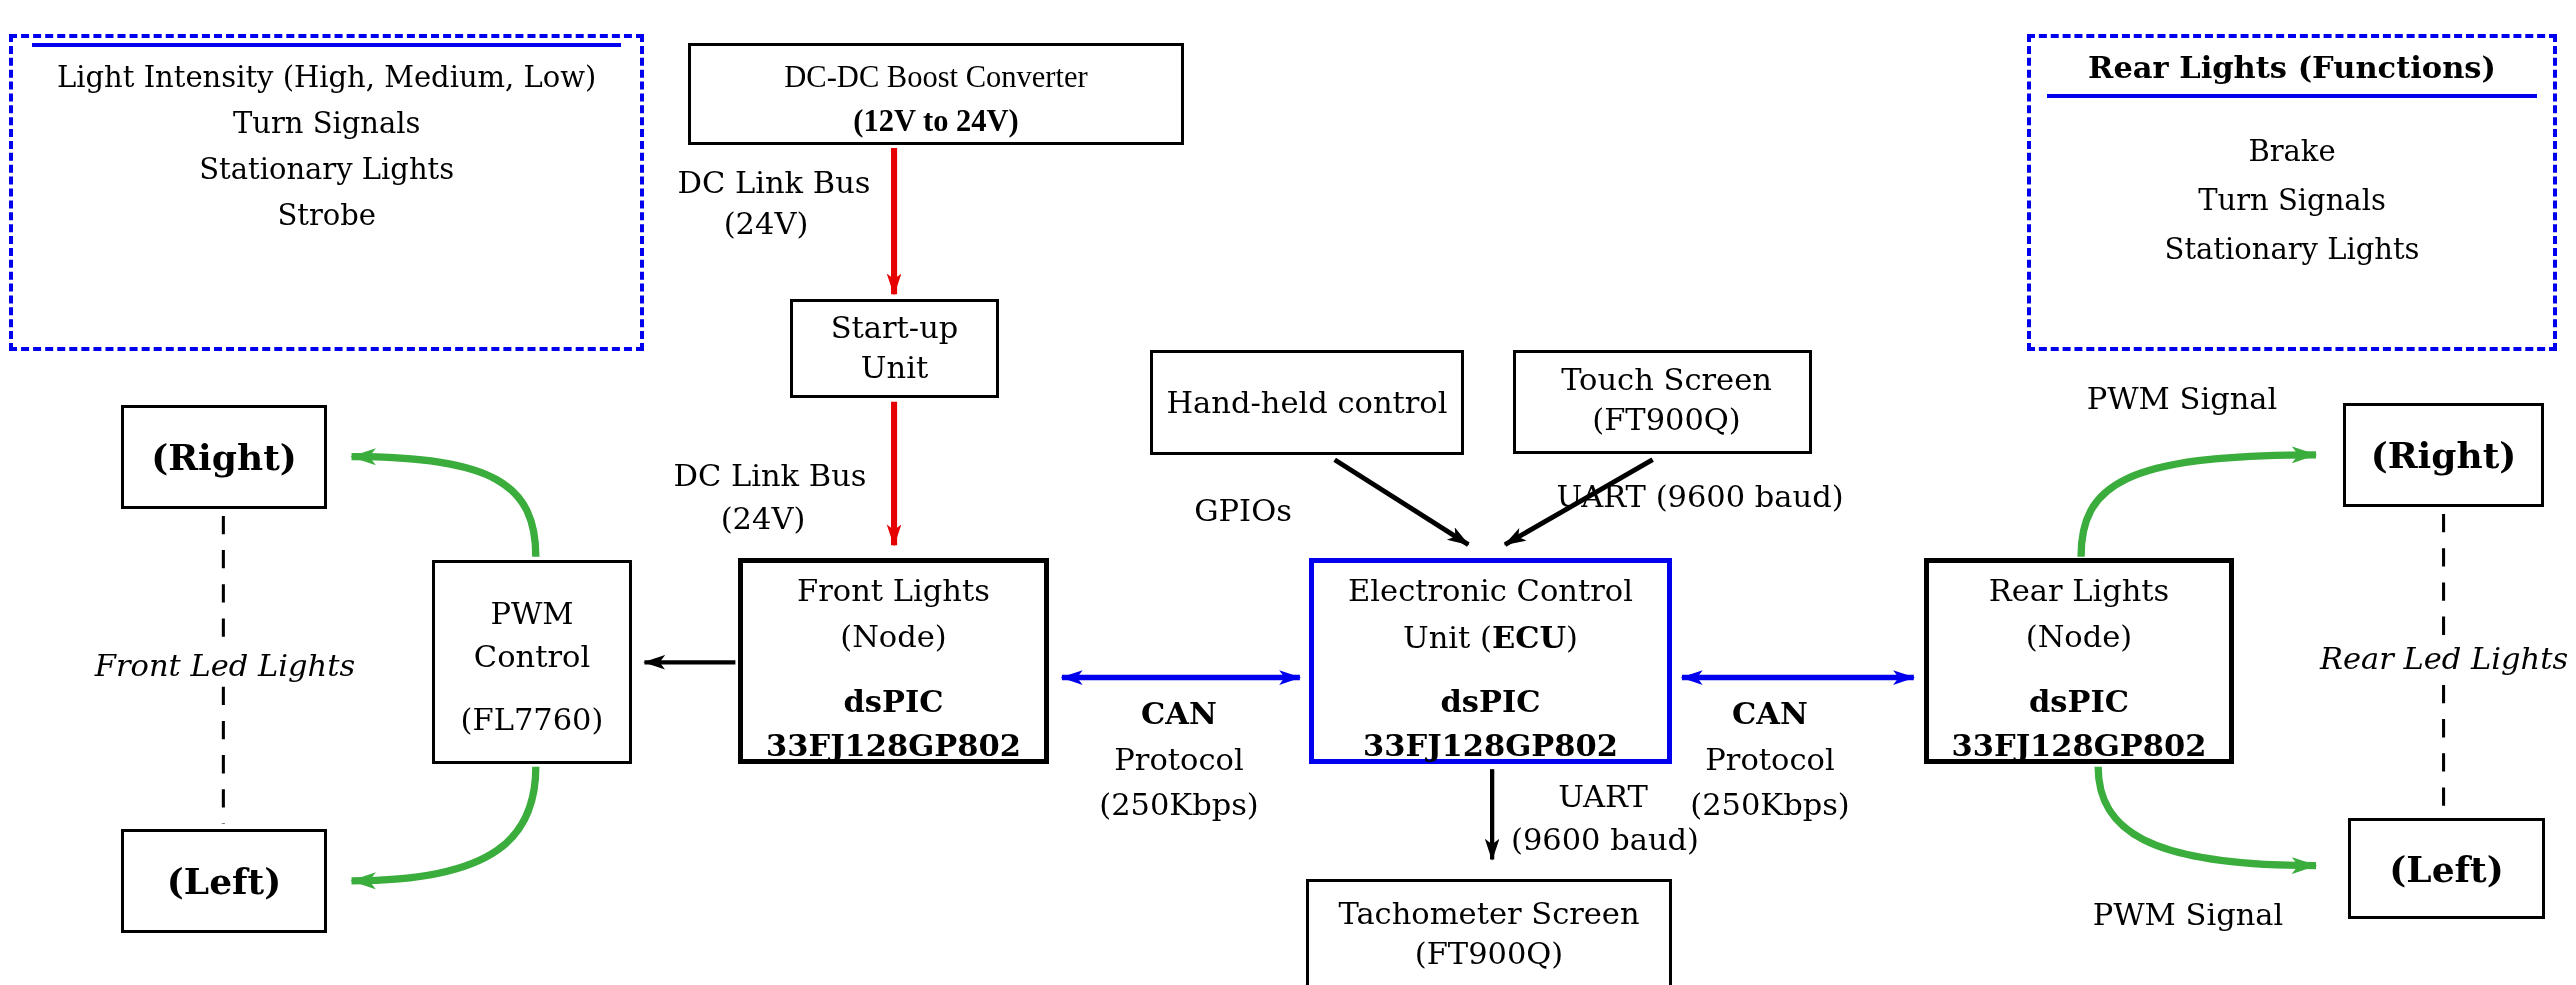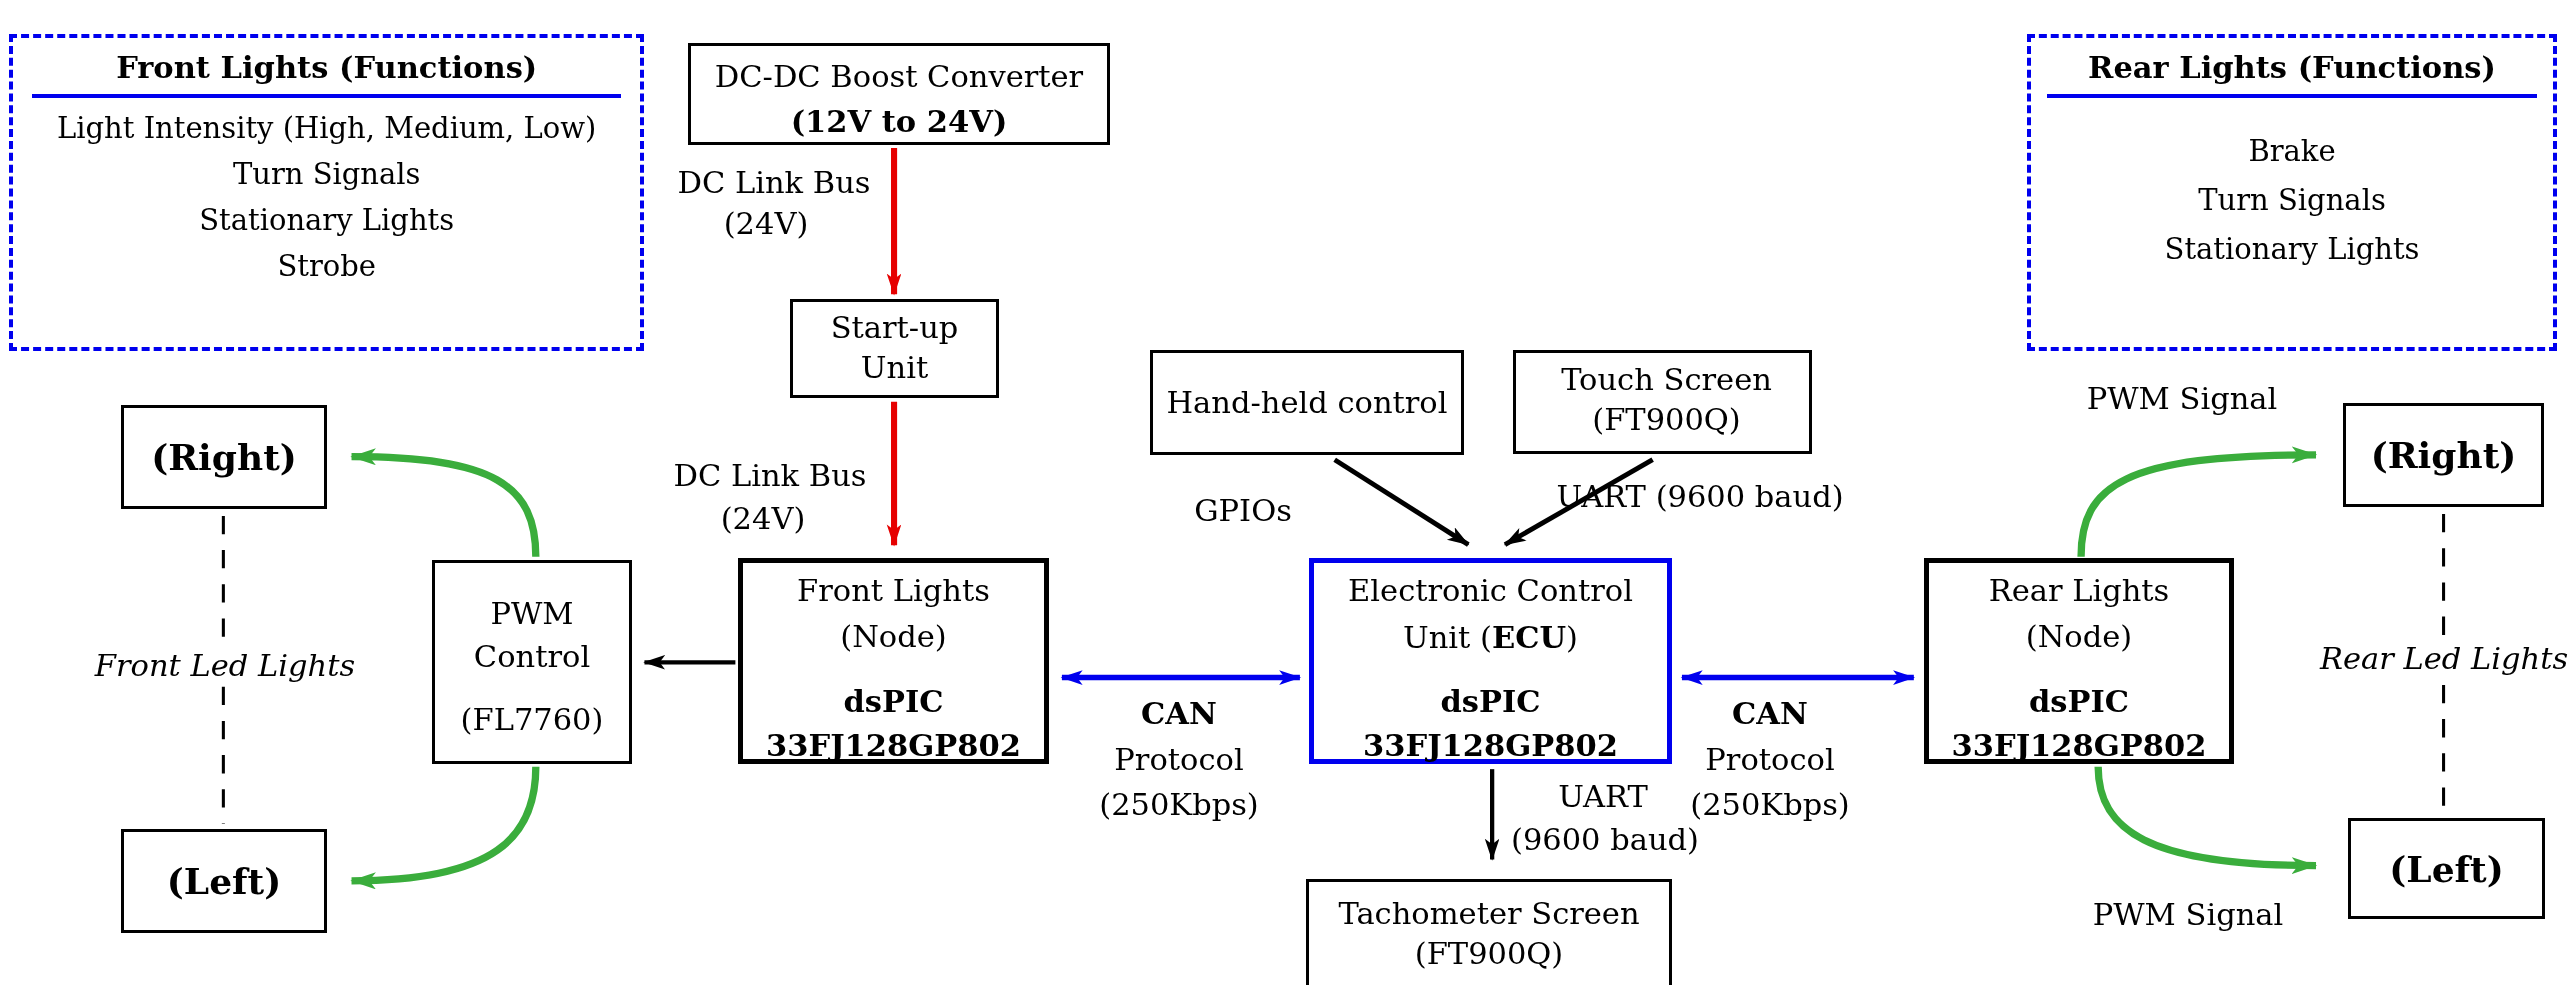--- a/index.html
+++ b/index.html
@@ -69,41 +69,40 @@
     <path d="M878 912 C878 795 810 748 576 748" stroke="#3aad3c" stroke-width="12" fill="none" marker-end="url(#mG)"></path>
     <path d="M878 1256 C878 1372 810 1443 576 1443" stroke="#3aad3c" stroke-width="12" fill="none" marker-end="url(#mG)"></path>
     <path d="M3410 912 C3410 795 3480 745 3795 745" stroke="#3aad3c" stroke-width="12" fill="none" marker-end="url(#mG)"></path>
     <path d="M3438 1256 C3438 1360 3520 1418 3795 1418" stroke="#3aad3c" stroke-width="12" fill="none" marker-end="url(#mG)"></path>
 
     <path d="M366 845 L366 1350" stroke="#000" stroke-width="5" fill="none" stroke-dasharray="30 26"></path>
     <path d="M4004 842 L4004 1332" stroke="#000" stroke-width="5" fill="none" stroke-dasharray="30 26"></path>
   </svg>
 
   <div class="func-box" style="left:9.2px;top:34px;width:635px;height:317px;">
-    <div class="func-title">Front Lights (Functions)</div>
     <div class="func-underline"></div>
     <div class="func-items-left">
       <div>Light Intensity (High, Medium, Low)</div>
       <div>Turn Signals</div>
       <div>Stationary Lights</div>
       <div>Strobe</div>
     </div>
   </div>
 
   <div class="func-box" style="left:2027px;top:34px;width:530px;height:317px;">
     <div class="func-title">Rear Lights (Functions)</div>
     <div class="func-underline"></div>
     <div class="func-items-right">
       <div>Brake</div>
       <div>Turn Signals</div>
       <div>Stationary Lights</div>
     </div>
   </div>
 
-  <div class="box b-thin boost-pad" style="left:688px;top:43px;width:422px;height:102px;">
+  <div class="box b-thin boost-pad" style="left:688px;top:43px;width:496px;height:102px;font-family:Liberation Serif, serif;">
     <div class="boost-line">DC-DC Boost Converter</div>
     <div class="boost-line bold">(12V to 24V)</div>
   </div>
 
   <div class="box b-thin startup-pad" style="left:790px;top:299px;width:209px;height:99px;">
     <div class="sm-line">Start-up</div>
     <div class="sm-line">Unit</div>
   </div>
 
   <div class="box b-thin center-one" style="left:1150px;top:350px;width:314px;height:105px;">

